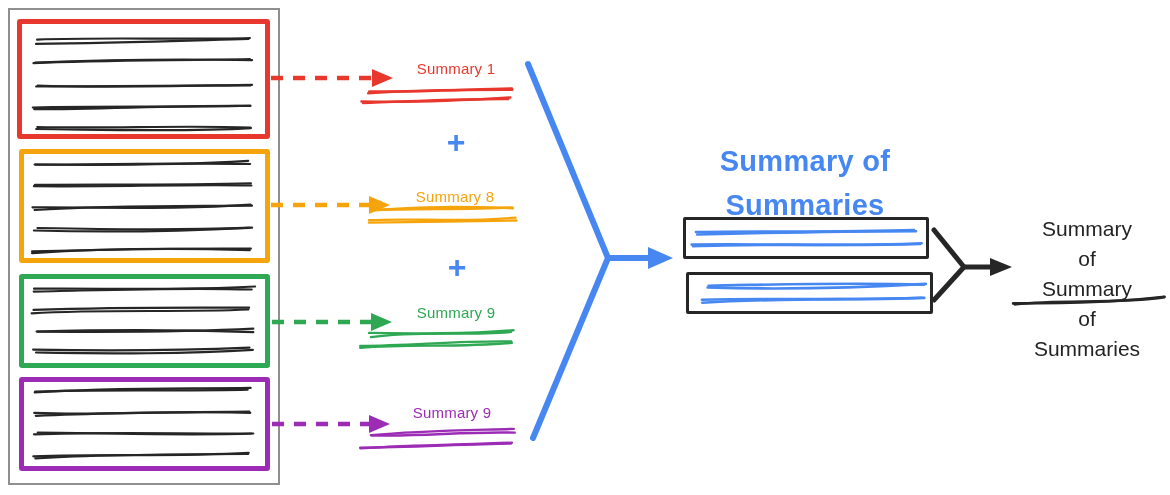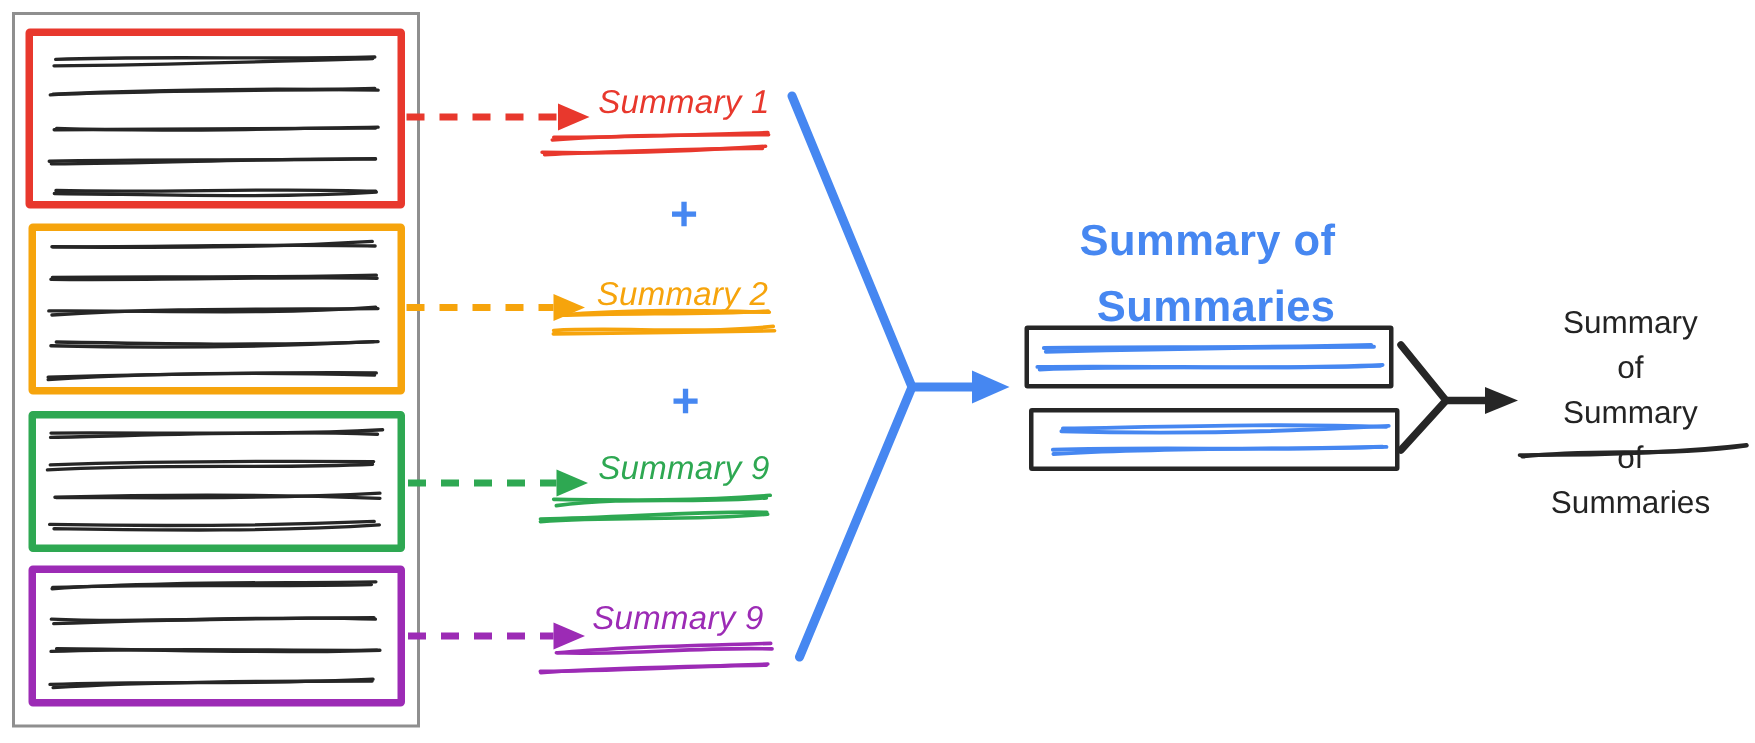--- a/index.html
+++ b/index.html
@@ -16,36 +16,36 @@
   .b-red   {left:17px;top:19px; width:253px;height:120px;border-color:var(--red);}
   .b-yellow{left:19px;top:149px;width:251px;height:114px;border-color:var(--yellow);}
   .b-green {left:19px;top:274px;width:251px;height:94px; border-color:var(--green);}
   .b-purple{left:19px;top:377px;width:251px;height:94px; border-color:var(--purple);}
   .sum-box{border:3px solid #262626;border-radius:2px;background:transparent;}
   .sum-box-1{left:683px;top:217px;width:246px;height:42px;}
   .sum-box-2{left:686px;top:272px;width:247px;height:42px;}
 
   
   .lbl{
-    transform:translate(-50%,-50%);font-size:22px;letter-spacing:.2px;
-    white-space:nowrap;text-align:center;font-style:italic;
+    transform:translate(-50%,-50%);font-size:15px;letter-spacing:.2px;
+    white-space:nowrap;text-align:center;
   }
   .c-red{color:var(--red);} .c-yellow{color:var(--yellow);}
   .c-green{color:var(--green);} .c-purple{color:var(--purple);}
   .plus{
     transform:translate(-50%,-50%);color:var(--blue);
     font-size:32px;font-weight:700;line-height:1;
   }
   .sos-title{
     left:805px;top:139px;transform:translateX(-50%);
     color:var(--blue);font-size:29px;font-weight:700;line-height:44px;
-    white-space:pre-line;text-align:right;letter-spacing:.3px;
+    white-space:pre-line;text-align:center;letter-spacing:.3px;
   }
   .final-label{
-    left:1087px;top:201px;transform:translateX(-50%);
+    left:1087px;top:214px;transform:translateX(-50%);
     color:#232323;font-size:21px;line-height:30px;
     white-space:pre-line;text-align:center;
   }
 
   
   svg path{fill:none;stroke-linecap:round;stroke-linejoin:round;}
   .stroke-ink{stroke:var(--ink);}   .fill-ink{fill:var(--ink);}
   .stroke-red{stroke:var(--red);}   .fill-red{fill:var(--red);}
   .stroke-yellow{stroke:var(--yellow);} .fill-yellow{fill:var(--yellow);}
   .stroke-green{stroke:var(--green);}   .fill-green{fill:var(--green);}
@@ -180,21 +180,21 @@
     </g>
 
     <g>
       <path class="stroke-ink bracket" d="M934 230 L964 267 L934 300"></path>
       <path class="stroke-ink bracket" d="M964 267 H990"></path>
       <polygon class="fill-ink" points="990,258 990,276 1012,267"></polygon>
     </g>
   </svg>
 
   <div class="lbl c-red" style="left:456px;top:68px;">Summary 1</div>
-  <div class="lbl c-yellow" style="left:455px;top:196px;">Summary 2</div>
+  <div class="lbl c-yellow" style="left:455px;top:196px;">Summary 8</div>
   <div class="lbl c-green" style="left:456px;top:312px;">Summary 9</div>
   <div class="lbl c-purple" style="left:452px;top:412px;">Summary 9</div>
 
   <div class="plus" style="left:456px;top:142px;">+</div>
   <div class="plus" style="left:457px;top:267px;">+</div>
 
   <div class="sos-title">Summary of
 Summaries</div>
   <div class="final-label">Summary
 of Summary

